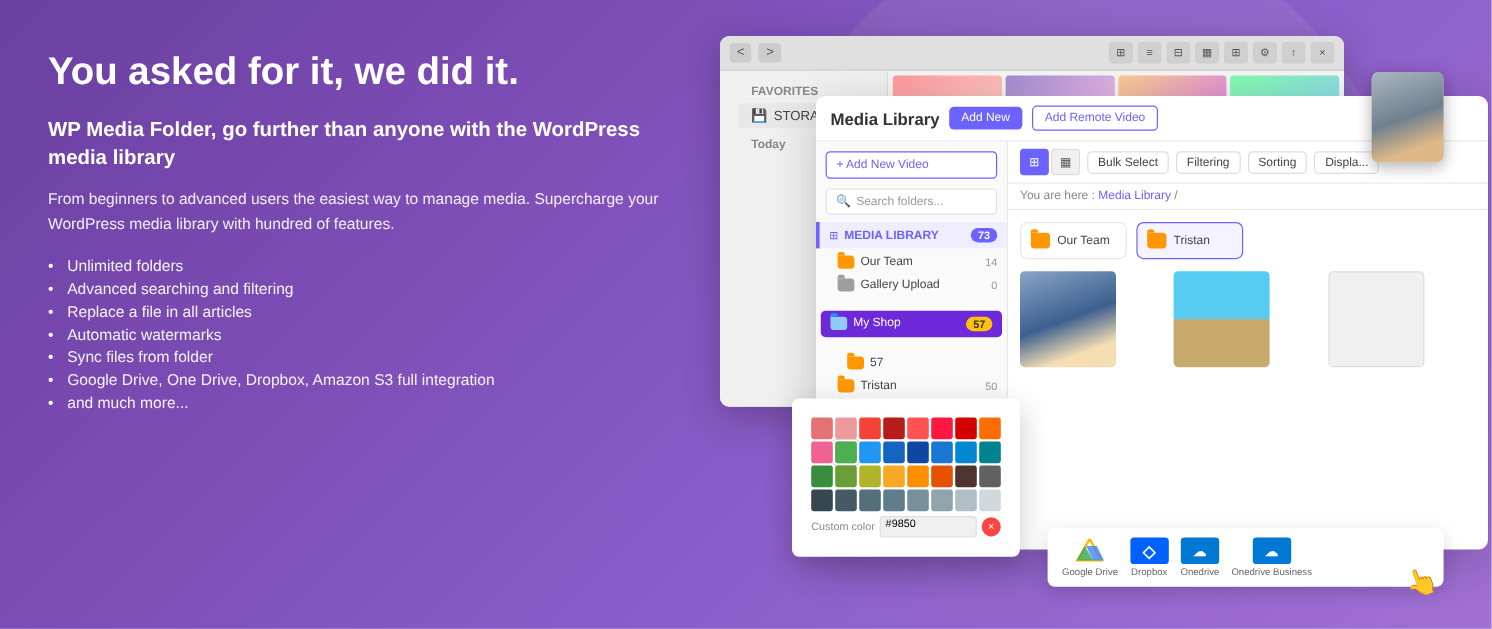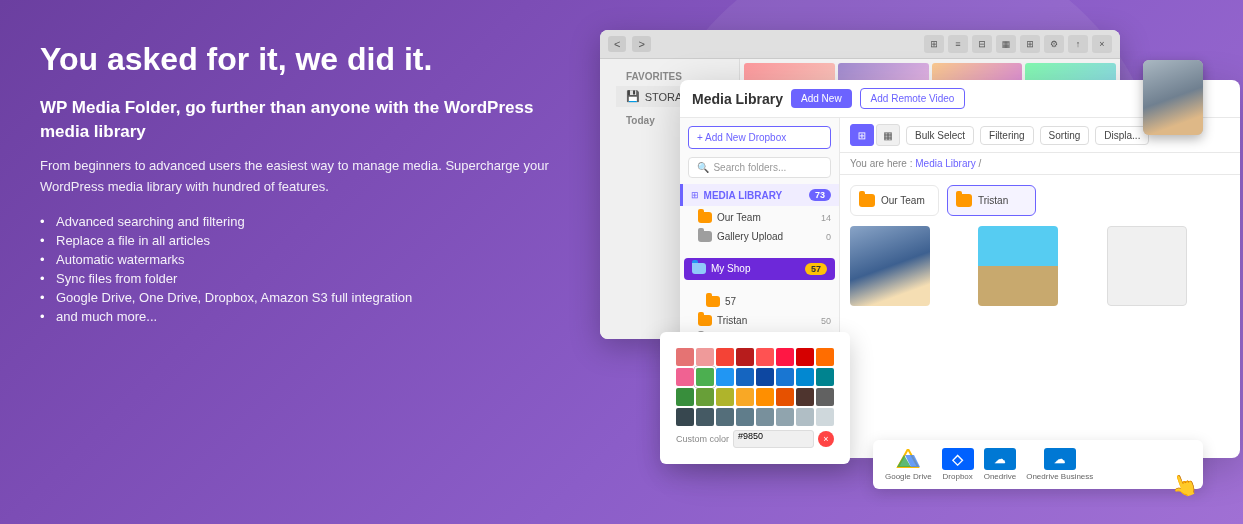--- a/index.html
+++ b/index.html
@@ -635,20 +635,21 @@
 <div class="bg-circle"></div>
 <div class="bg-circle-2"></div>
 
 <div class="container">
 
   <div class="left-panel">
     <h1 class="main-headline">You asked for it, we did it.</h1>
     <h2 class="sub-headline">WP Media Folder, go further than anyone with the WordPress media library</h2>
     <p class="description">From beginners to advanced users the easiest way to manage media. Supercharge your WordPress media library with hundred of features.</p>
     <ul class="features-list">
+      <li>Unlimited folders</li>
       <li>Advanced searching and filtering</li>
       <li>Replace a file in all articles</li>
       <li>Automatic watermarks</li>
       <li>Sync files from folder</li>
       <li>Google Drive, One Drive, Dropbox, Amazon S3 full integration</li>
       <li>and much more...</li>
     </ul>
   </div>
 
   <div class="right-panel">
@@ -692,21 +693,21 @@
 
     <div class="media-library-panel">
       <div class="ml-header">
         <span class="ml-title">Media Library</span>
         <button class="ml-btn">Add New</button>
         <button class="ml-btn-outline">Add Remote Video</button>
       </div>
       <div class="ml-body">
 
         <div class="folder-sidebar">
-          <button class="add-folder-btn">+ Add New Dropbox</button>
+          <button class="add-folder-btn">+ Add New Video</button>
           <div class="search-folders">
             <span>🔍</span>
             <span>Search folders...</span>
           </div>
 
           <div class="media-library-row">
             <span style="font-size:9px;color:#6c63ff;">⊞</span>
             <span class="media-library-label">MEDIA LIBRARY</span>
             <span class="badge">73</span>
           </div>

